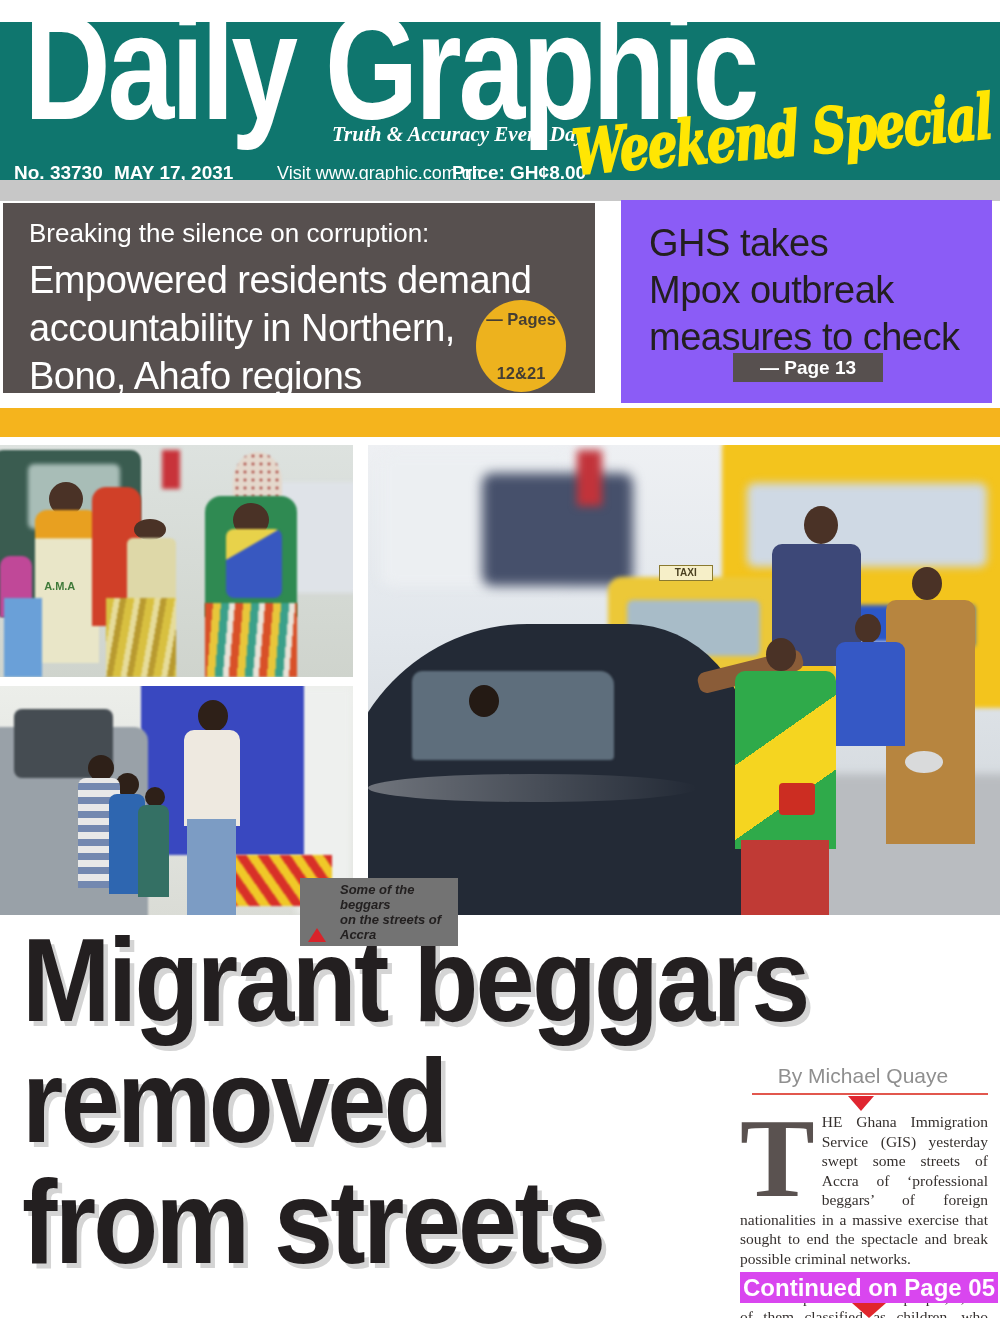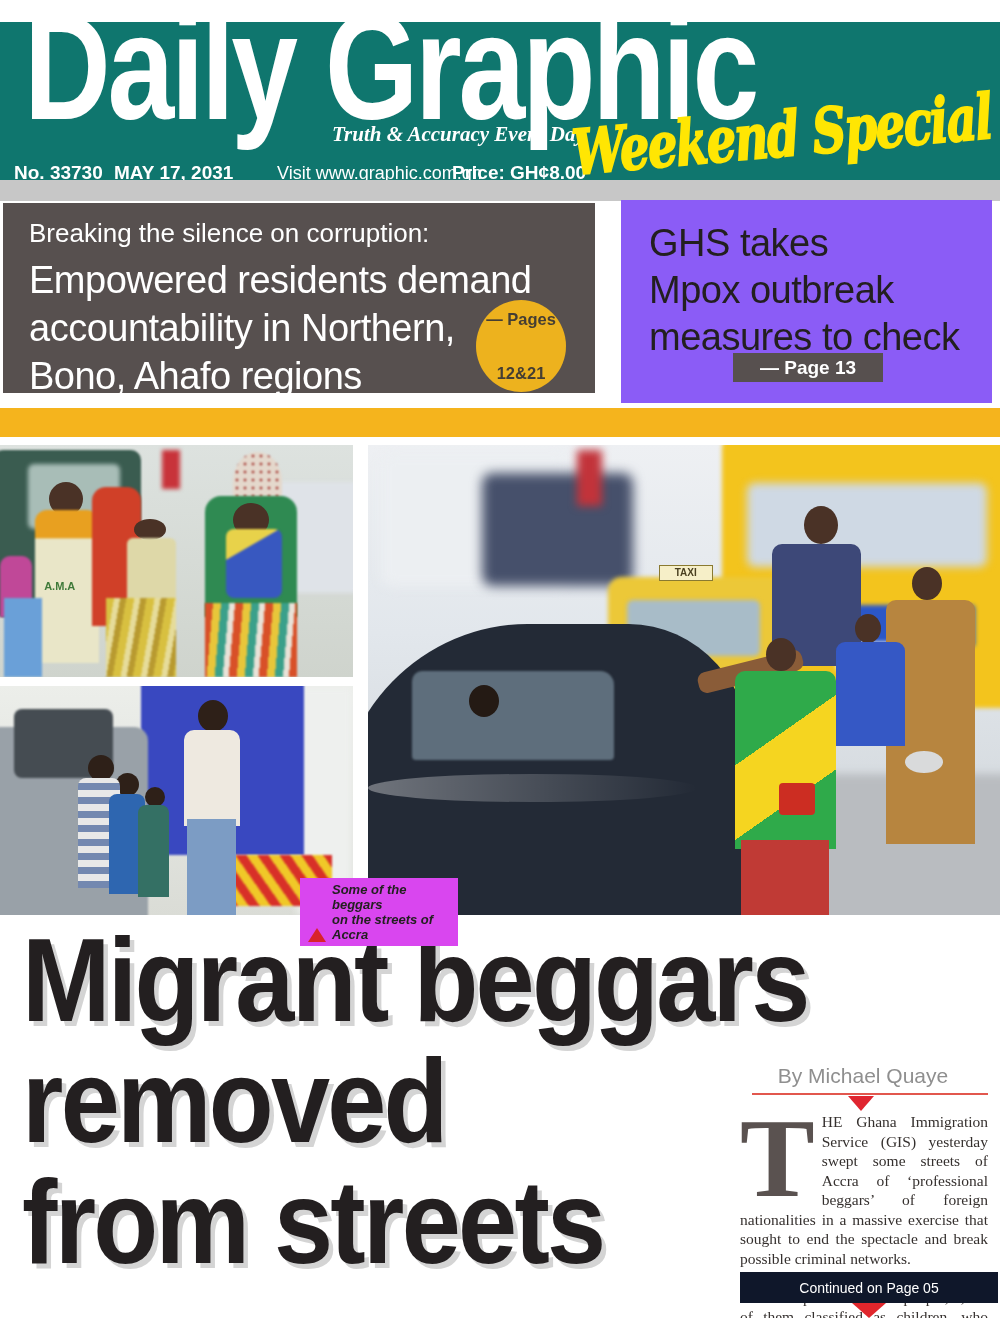--- a/index.html
+++ b/index.html
@@ -112,44 +112,44 @@
   .r-boy2-shorts{left:59%;top:84%;width:14%;height:16%;background:#c03a35;}
   .r-boy3-head{left:77%;top:36%;width:26px;height:29px;background:#4a3226;border-radius:50%;}
   .r-boy3{left:74%;top:42%;width:11%;height:22%;background:#3558c5;border-radius:9px 9px 0 0;}
   .r-boy4-head{left:86%;top:26%;width:30px;height:33px;background:#4a3226;border-radius:50%;}
   .r-boy4{left:82%;top:33%;width:14%;height:52%;background:#b7853f;border-radius:10px 10px 0 0;}
   .r-cup{left:65%;top:72%;width:36px;height:32px;background:#cc2d22;border-radius:4px;}
   .r-bowl{left:85%;top:65%;width:38px;height:22px;background:#d9dadb;border-radius:50%;}
   .r-road{right:-4%;bottom:-4%;width:34%;height:34%;background:#b9bcc0;border-radius:20px;}
 
   
-  .caption{position:absolute;left:300px;top:878px;width:158px;background:#d946ef;z-index:5;
-    display:flex;align-items:center;gap:6px;padding:4px 2px 4px 8px;box-sizing:border-box;justify-content:space-between;}
+  .caption{position:absolute;left:300px;top:878px;width:158px;background:#737373;z-index:5;
+    display:flex;align-items:center;gap:14px;padding:4px 2px 4px 8px;box-sizing:border-box;justify-content:space-between;}
   .cap-tri{width:0;height:0;border-left:9px solid transparent;border-right:9px solid transparent;
     border-bottom:14px solid #d8232a;align-self:flex-end;}
   .cap-text{font-weight:bold;font-style:italic;font-size:13px;line-height:15px;color:#232020;}
 
   
   .headline{position:absolute;left:22px;top:920px;color:#231f20;font-weight:bold;
     font-size:118px;line-height:121px;letter-spacing:-3px;transform:scaleX(0.9);
     transform-origin:left top;white-space:nowrap;
     text-shadow:5px 5px 0 rgba(160,160,160,0.45);}
   .byline{position:absolute;left:738px;top:1064px;width:250px;text-align:center;
     color:#8f8f8f;font-size:21px;}
   .rule-red{position:absolute;left:752px;top:1093px;width:236px;height:2px;background:#e2574e;}
   .rule-tri{position:absolute;left:848px;top:1096px;width:0;height:0;
     border-left:13px solid transparent;border-right:13px solid transparent;border-top:15px solid #e02530;}
   .article{position:absolute;left:740px;top:1112px;width:248px;color:#35302e;
     font-family:"Liberation Serif",serif;font-size:15.5px;line-height:19.5px;text-align:justify;}
   .article p{margin:0;}
   .dropcap{float:left;font-family:"Liberation Serif",serif;font-weight:bold;font-size:112px;
     line-height:88px;color:#5a5250;padding:2px 7px 0 0;}
   .para2{text-indent:14px;}
-  .continued{position:absolute;left:740px;top:1272px;width:258px;height:31px;background:#0f172a;
-    color:#ffffff;font-size:14px;display:flex;align-items:center;justify-content:center;}
+  .continued{position:absolute;left:740px;top:1272px;width:258px;height:31px;background:#d946ef;
+    color:#ffffff;font-size:24px;display:flex;align-items:center;justify-content:center;font-weight:bold;}
   .cont-tab{position:absolute;left:852px;top:1303px;width:0;height:0;
     border-left:17px solid transparent;border-right:17px solid transparent;border-top:15px solid #e0262c;}
 </style>
 </head>
 <body>
 
 <div class="page">
 
   <header>
     <div class="red-band">

